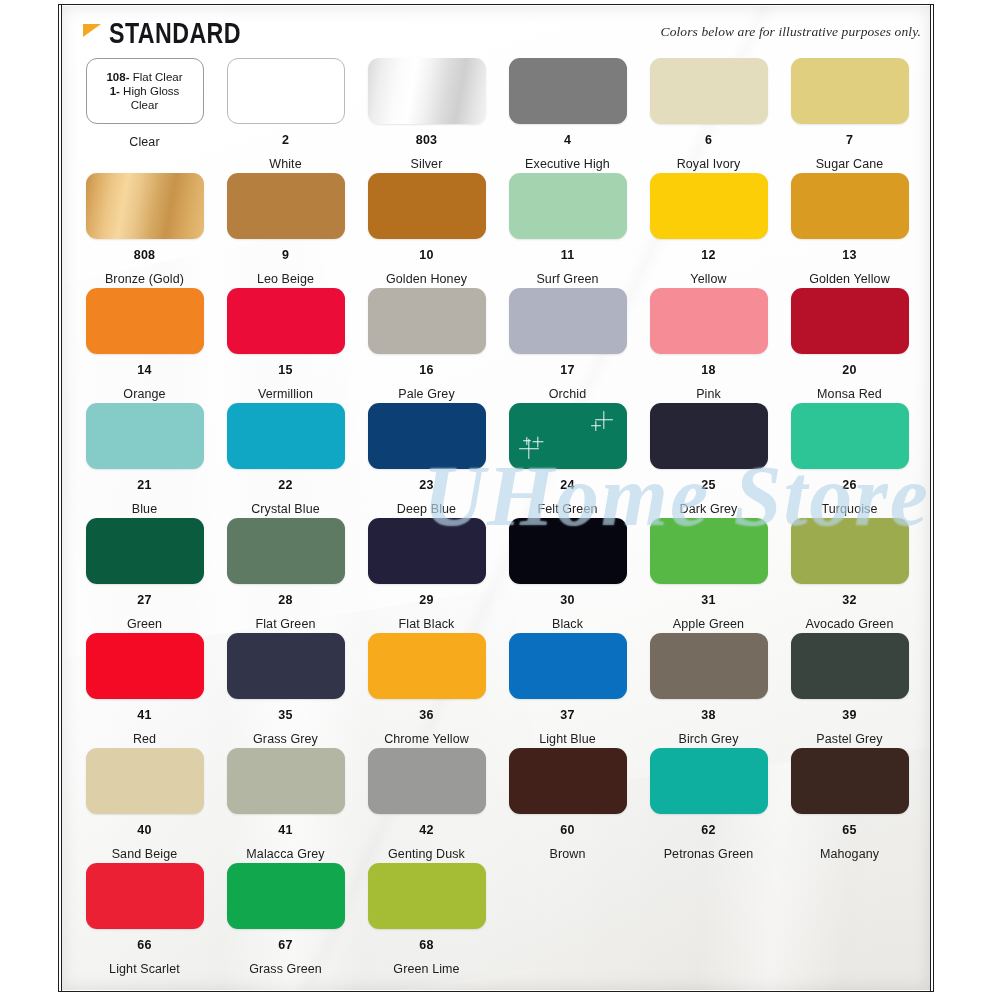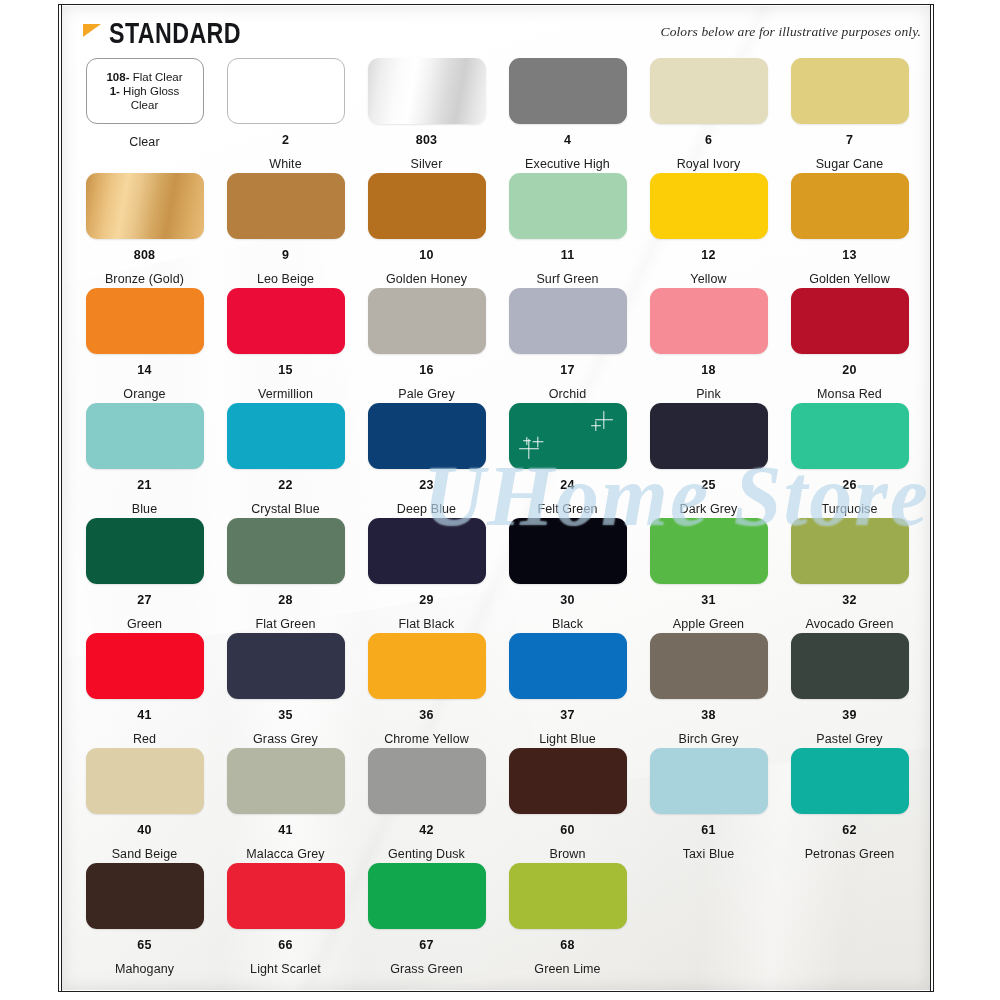--- a/index.html
+++ b/index.html
@@ -470,25 +470,20 @@
           <div class="chip" style="background: rgb(154, 154, 152);"></div>
           <div class="code">42</div>
           <div class="name">Genting Dusk</div>
         </div>
         <div class="cell">
           <div class="chip" style="background: rgb(66, 33, 26);"></div>
           <div class="code">60</div>
           <div class="name">Brown</div>
         </div>
         <div class="cell">
-          <div class="chip" style="background: rgb(169, 211, 220);"></div>
-          <div class="code">61</div>
-          <div class="name">Taxi Blue</div>
-        </div>
-        <div class="cell">
           <div class="chip" style="background: rgb(15, 175, 160);"></div>
           <div class="code">62</div>
           <div class="name">Petronas Green</div>
         </div>
         <div class="cell">
           <div class="chip" style="background: rgb(59, 38, 32);"></div>
           <div class="code">65</div>
           <div class="name">Mahogany</div>
         </div>
         <div class="cell">

